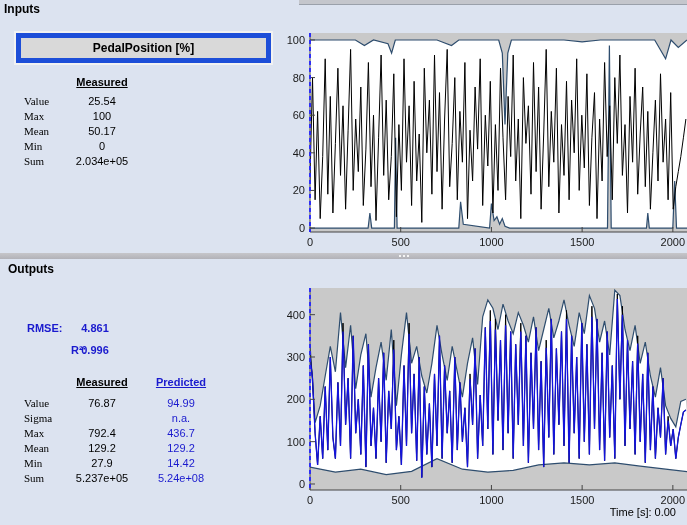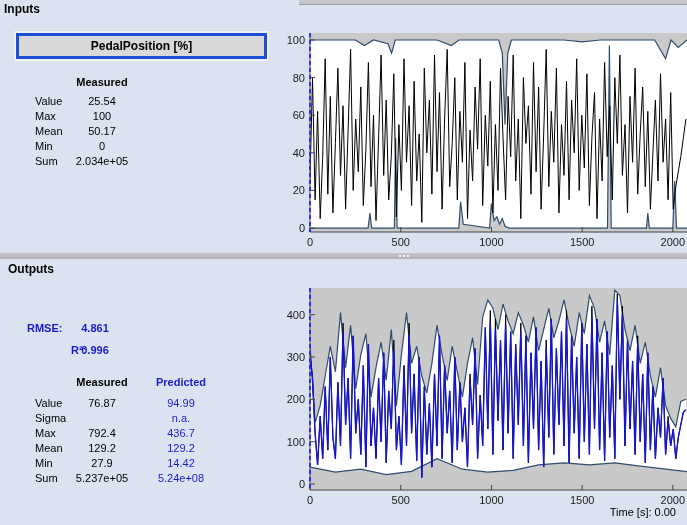--- a/index.html
+++ b/index.html
@@ -2,25 +2,25 @@
 <html><head>
 <meta charset="utf-8">
 <style>
   html,body{margin:0;padding:0;}
   body{width:687px;height:525px;overflow:hidden;background:#dce3f0;
        font-family:"Liberation Sans", sans-serif;font-size:11px;color:#000;}
   .app{position:relative;width:687px;height:388px;}
   .abs{position:absolute;}
   .section-title{font-weight:bold;font-size:12px;}
   .top-strip{left:299px;top:0;width:388px;height:4px;background:#c4c6cc;border-bottom:1px solid #9aa0aa;}
-  .sig-btn{background:#d9d9d9;border:3px solid #1d4ed8;box-shadow:0 0 0 2px #f2f2f2;
+  .sig-btn{background:#d9d9d9;border:5px solid #1d4ed8;box-shadow:0 0 0 2px #f2f2f2;
            display:flex;align-items:center;justify-content:center;font-weight:bold;font-size:12px;}
-  .col-head{font-weight:bold;text-align:center;width:80px;}
+  .col-head{font-weight:bold;text-decoration:underline;text-align:center;width:80px;}
   .col-head.blue{color:#1a1ace;}
-  .stat-label{left:35px;width:48px;text-align:left;}
+  .stat-label{left:24px;width:48px;text-align:left;font-family:Liberation Serif, serif;}
   .stat-val{width:80px;text-align:center;}
   .stat-val.blue{color:#1a1ace;}
   .metric-label{color:#1a1ace;font-weight:bold;}
   .metric-val{color:#1a1ace;font-weight:bold;width:70px;text-align:center;}
   .splitter{left:0;top:253px;width:687px;height:6px;background:linear-gradient(#c6c6ca,#b2b2b8);}
   .grip{left:399px;top:255px;width:12px;height:2px;
         background:radial-gradient(circle 1px at 1px 1px,#f4f4f4 99%,transparent) 0 0/4px 2px repeat-x;}
   .chart{background:transparent;}
   .time-label{text-align:right;width:120px;}
   svg text{font-family:"Liberation Sans", sans-serif;font-size:11px;fill:#1a1a1a;}

